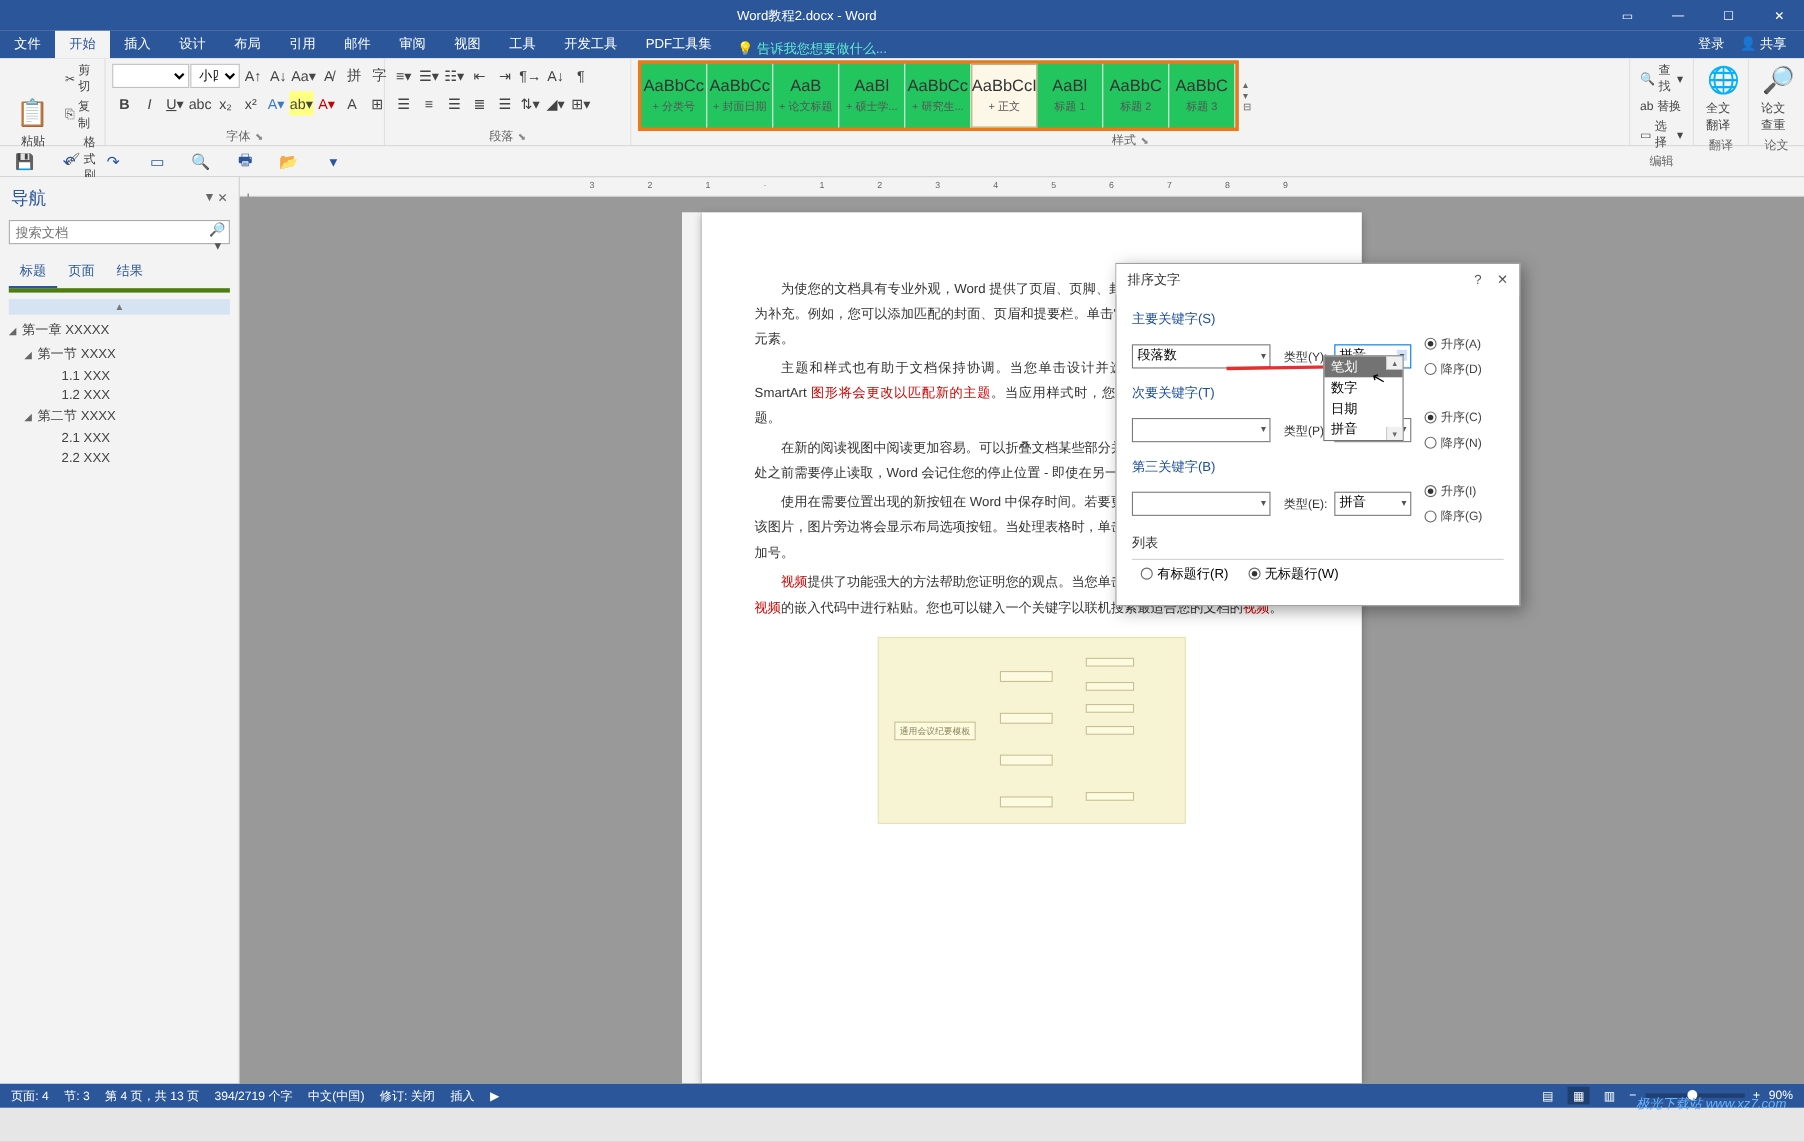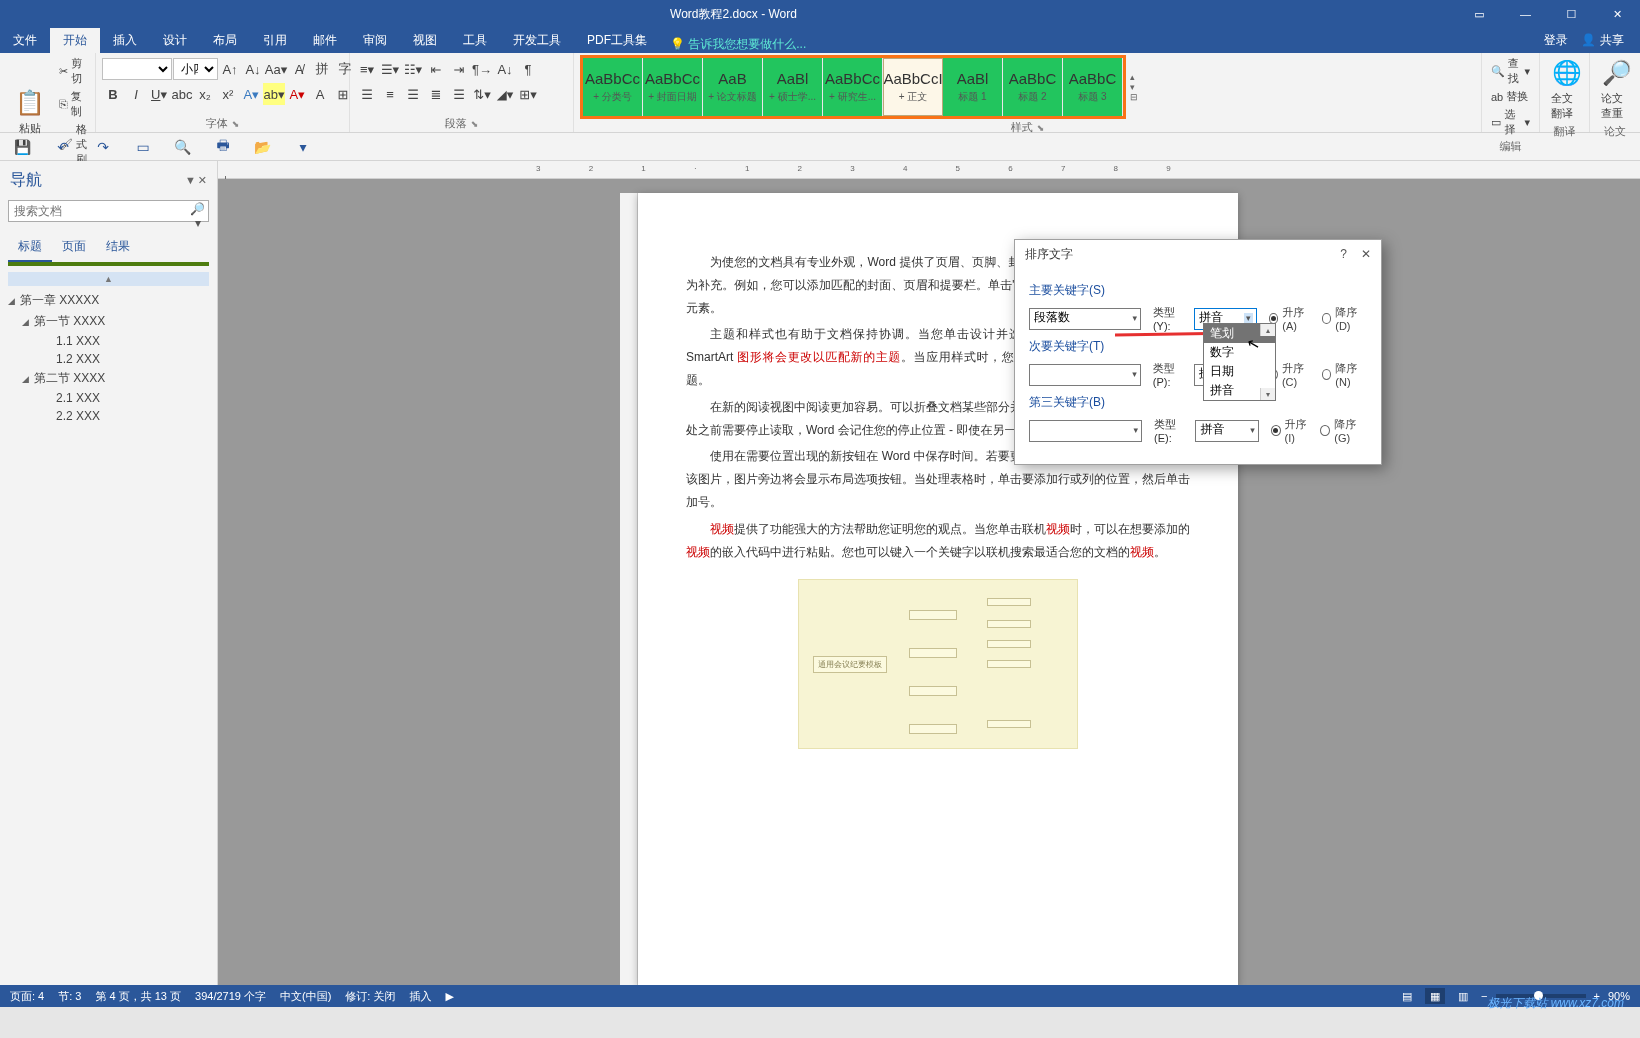--- a/index.html
+++ b/index.html
@@ -69,21 +69,21 @@
 .dialog{position:absolute;left:1014px;top:239px;width:368px;background:#fff;border:1px solid #a0a0a0;box-shadow:4px 4px 14px rgba(0,0,0,0.35);font-size:12px;z-index:100}
 .dlg-title{height:28px;display:flex;align-items:center;padding:0 10px;font-size:12px;color:#333;background:#fff}
 .dlg-close-group{margin-left:auto;display:flex;gap:14px;color:#555}
 .dlg-body{padding:8px 14px 14px}
 .dlg-label{color:#1a4d9e;font-size:12px;margin:6px 0 6px}
 .dlg-row{display:flex;align-items:center;gap:6px;margin-bottom:6px}
 .dlg-select{border:1px solid #7a7a7a;height:22px;background:#fff;font-size:12px;padding:0 4px;position:relative}
 .dlg-select.w1{width:126px}
 .dlg-select.w2{width:70px}
 .dlg-select .ar{position:absolute;right:3px;top:4px;font-size:9px;color:#555}
-.dlg-right{display:flex;flex-direction:row;gap:8px;font-size:11px;color:#444;margin-left:6px}
+.dlg-right{display:flex;flex-direction:column;gap:8px;font-size:11px;color:#444;margin-left:6px}
 .radio-opt{display:flex;align-items:center;gap:4px;cursor:pointer}
 .radio-dot{width:11px;height:11px;border:1px solid #666;border-radius:50%;display:inline-flex;align-items:center;justify-content:center}
 .radio-dot.on::after{content:"";width:5px;height:5px;background:#333;border-radius:50%}
 .type-label{font-size:11px;color:#333;margin-left:6px}
 .dropdown-list{position:absolute;left:1203px;top:323px;width:73px;background:#fff;border:1px solid #767676;z-index:200;font-size:12px}
 .dd-item{padding:1px 6px;cursor:pointer}
 .dd-item.sel{background:#737373;color:#fff}
 .dd-scroll-arrow{position:absolute;right:0;height:12px;width:15px;background:#f0f0f0;border-left:1px solid #ccc;font-size:8px;display:flex;align-items:center;justify-content:center;color:#666}
 .red-arrow{position:absolute;left:1110px;top:320px;z-index:150;pointer-events:none}
 .cursor-arrow{position:absolute;left:1247px;top:335px;z-index:300;font-size:15px;color:#000;pointer-events:none;transform:rotate(-15deg)}
@@ -441,20 +441,34 @@
             <span class="radio-dot on"></span>
             <span>升序(I)</span>
           </label>
         <label class="radio-opt">
             <span class="radio-dot"></span>
             <span>降序(G)</span>
           </label>
       </div>
     </div>
 
+    <div class="list-section">
+      <div class="dlg-label" style="color:#333">列表</div>
+      <div class="hr-line"></div>
+      <div class="dlg-row" style="gap:18px;padding-left:8px">
+        <label class="radio-opt">
+            <span class="radio-dot"></span>
+            <span>有标题行(R)</span>
+          </label>
+        <label class="radio-opt">
+            <span class="radio-dot on"></span>
+            <span>无标题行(W)</span>
+          </label>
+      </div>
+    </div>
 
   </div>
 </div>
 
 <div class="dropdown-list">
   <div class="dd-scroll-arrow" style="top:0">▴</div>
   <div class="dd-item sel">笔划</div>
   <div class="dd-item">数字</div>
   <div class="dd-item">日期</div>
   <div class="dd-item">拼音</div>

